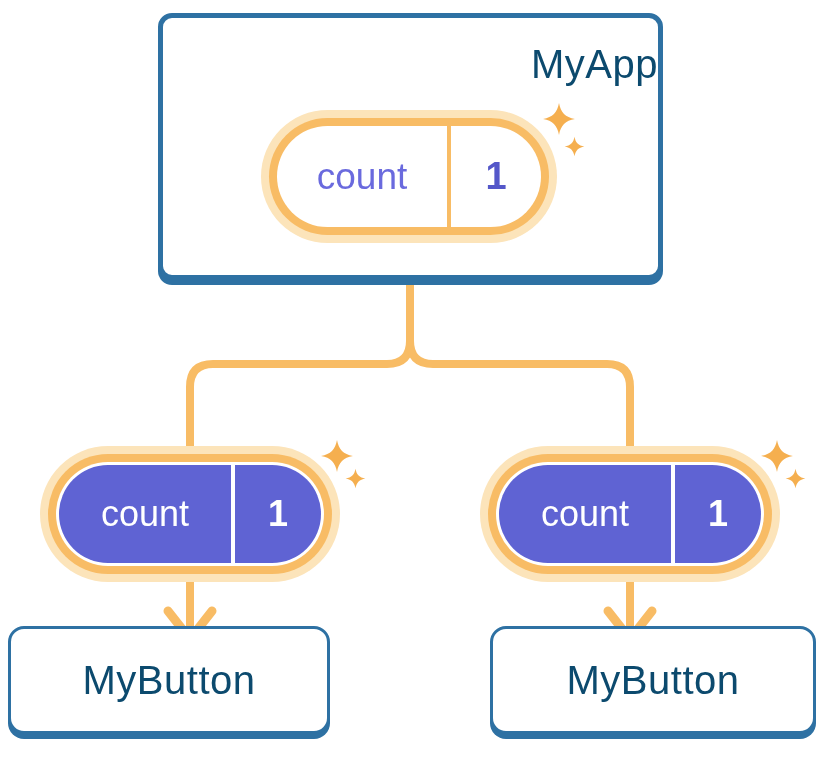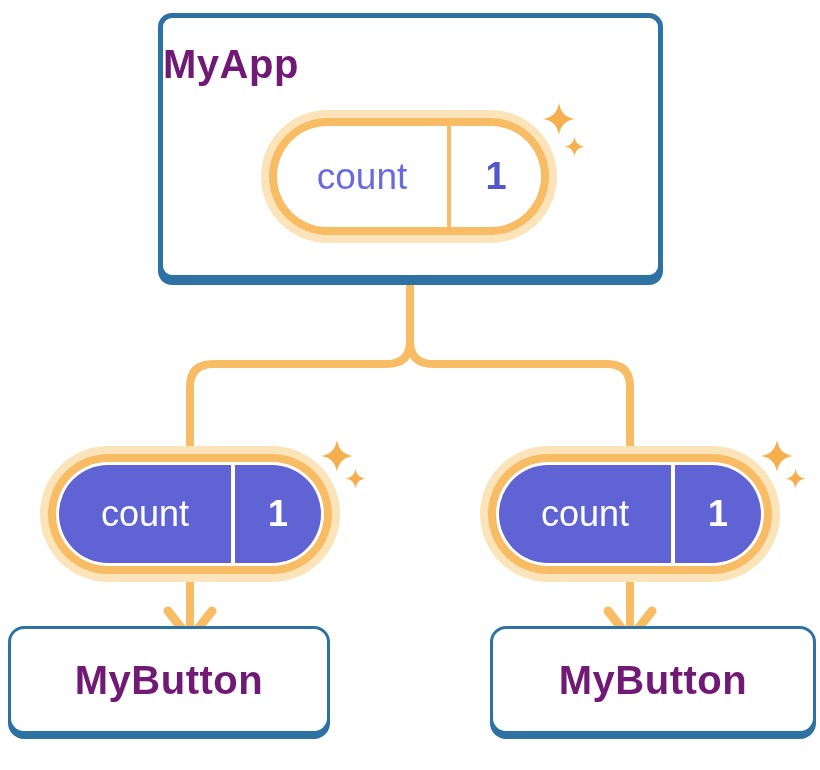--- a/index.html
+++ b/index.html
@@ -13,21 +13,21 @@
     border-radius:14px;box-shadow:0 5px 0 #2E71A3;box-sizing:border-box;z-index:1;
   }
   .root-card{left:158px;top:13px;width:505px;height:267px;padding-top:24px;}
   .btn-card{
     border-width:3px;border-radius:16px;display:flex;align-items:center;
     justify-content:center;top:626px;width:322px;height:108px;
   }
   .btn-card.left{left:8px;}
   .btn-card.right{left:490px;width:326px;}
   .card-title{
-    color:#701a75;font-weight:700;font-size:40px;text-align:left;
+    color:#0c4a6e;font-weight:400;font-size:40px;text-align:right;
     letter-spacing:0.5px;
   }
   .pill{
     position:absolute;background:#FCE4BA;border-radius:999px;padding:8px;
     box-sizing:border-box;z-index:2;
   }
   .ring{background:#F8BC65;border-radius:999px;padding:8px;width:100%;height:100%;box-sizing:border-box;}
   .gap{background:#ffffff;border-radius:999px;padding:3px;width:100%;height:100%;box-sizing:border-box;}
   .core{
     border-radius:999px;width:100%;height:100%;display:flex;align-items:stretch;

